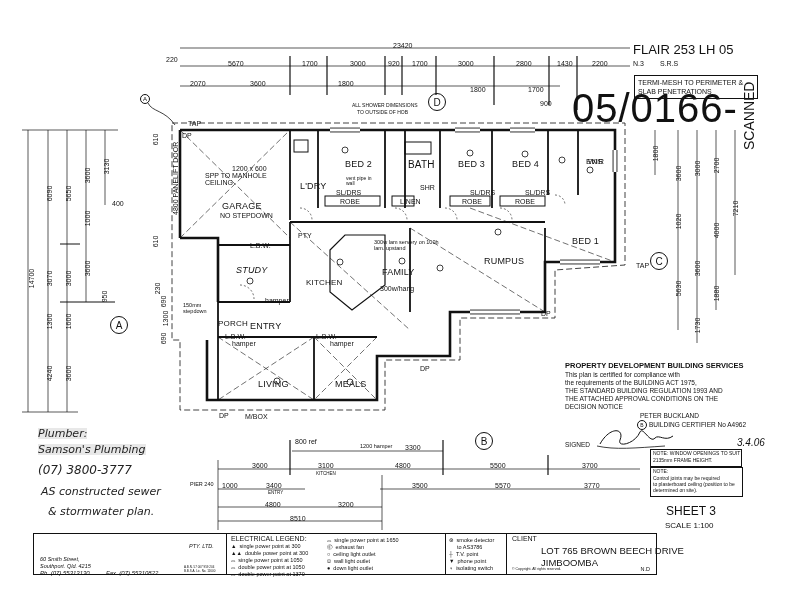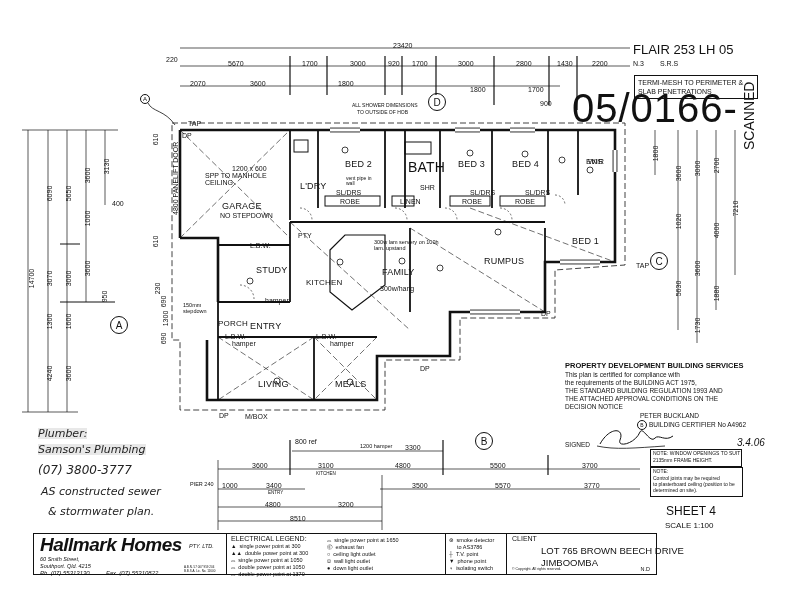--- a/index.html
+++ b/index.html
@@ -198,27 +198,27 @@
       </g>
 
       <path d="M148,103 C152,112 165,110 175,125" stroke-width="0.8"></path>
     </g>
   </svg>
 
   <div class="t room" style="left:222px;top:202px;">GARAGE</div>
   <div class="t dim" style="left:220px;top:212px;">NO STEPDOWN</div>
   <div class="t room" style="left:300px;top:182px;">L'DRY</div>
   <div class="t room" style="left:345px;top:160px;">BED 2</div>
-  <div class="t room" style="left:408px;top:160px;font-size:14px;">BATH</div>
+  <div class="t room" style="left:408px;top:160px;font-size:10px;">BATH</div>
   <div class="t room" style="left:458px;top:160px;">BED 3</div>
   <div class="t room" style="left:512px;top:160px;">BED 4</div>
   <div class="t room" style="left:588px;top:158px;font-size:8px;">WIR</div>
   <div class="t room" style="left:586px;top:158px;font-size:8px;">ENS</div>
   <div class="t room" style="left:572px;top:237px;">BED 1</div>
-  <div class="t room" style="left:256px;top:266px;">STUDY</div>
+  <div class="t room" style="left:236px;top:266px;font-style:italic;">STUDY</div>
   <div class="t room" style="left:306px;top:279px;font-size:8px;">KITCHEN</div>
   <div class="t room" style="left:382px;top:268px;">FAMILY</div>
   <div class="t room" style="left:484px;top:257px;">RUMPUS</div>
   <div class="t room" style="left:218px;top:320px;font-size:8px;">PORCH</div>
   <div class="t room" style="left:250px;top:322px;">ENTRY</div>
   <div class="t room" style="left:258px;top:380px;">LIVING</div>
   <div class="t room" style="left:335px;top:380px;">MEALS</div>
 
   <div class="t dim" style="left:232px;top:165px;width:40px;white-space:normal;">1200 x 600 MANHOLE</div>
   <div class="t dim" style="left:205px;top:172px;width:30px;white-space:normal;">SPP TO CEILING</div>
@@ -344,35 +344,34 @@
   <div class="box" style="left:650px;top:449px;width:90px;height:16px;">
     <div class="t" style="left:2px;top:1px;font-size:5px;">NOTE: WINDOW OPENINGS TO SUIT</div>
     <div class="t" style="left:2px;top:8px;font-size:5px;">2135mm FRAME HEIGHT.</div>
   </div>
   <div class="box" style="left:650px;top:467px;width:91px;height:28px;">
     <div class="t" style="left:2px;top:1px;font-size:5px;">NOTE:</div>
     <div class="t" style="left:2px;top:8px;font-size:5px;">Control joints may be required</div>
     <div class="t" style="left:2px;top:14px;font-size:5px;">to plasterboard ceiling (position to be</div>
     <div class="t" style="left:2px;top:20px;font-size:5px;">determined on site).</div>
   </div>
-  <div class="t" style="left:666px;top:505px;font-size:12px;">SHEET  4</div>
+  <div class="t" style="left:666px;top:505px;font-size:12px;">SHEET  3</div>
   <div class="t" style="left:665px;top:522px;font-size:8px;">SCALE 1:100</div>
 
   <div class="abs" style="left:38px;top:428px;">
     <div class="t hand" style="left:0;top:0;background:#e8e8e8;">Plumber:</div>
     <div class="t hand" style="left:0;top:16px;background:#e8e8e8;">Samson's Plumbing</div>
     <div class="t hand" style="left:0;top:36px;font-size:12px;">(07) 3800-3777</div>
     <div class="t hand" style="left:3px;top:58px;font-size:11px;">AS constructed sewer</div>
     <div class="t hand" style="left:10px;top:78px;font-size:11px;">&amp; stormwater plan.</div>
   </div>
 
   <div id="title-block">
 
     <div style="width:192px;">
-      <div class="t" style="left:6px;top:1px;font-size:19px;font-weight:bold;font-style:italic;letter-spacing:-0.5px;">Hallmark Homes</div>
       <div class="t" style="left:155px;top:10px;font-size:5.5px;font-style:italic;">PTY. LTD.</div>
       <div class="t small" style="left:6px;top:22px;font-style:italic;">60 Smith Street,</div>
       <div class="t small" style="left:6px;top:29px;font-style:italic;">Southport. Qld. 4215</div>
       <div class="t small" style="left:6px;top:36px;font-style:italic;font-size:6px;">Ph. (07) 55313130</div>
       <div class="t small" style="left:72px;top:36px;font-style:italic;font-size:6px;">Fax. (07) 55310822</div>
       <div class="t" style="left:150px;top:32px;font-size:3px;">A.B.N. 57 007 959 204</div>
       <div class="t" style="left:150px;top:36px;font-size:3px;">B.B.S.A. Lic. No. 11600</div>
     </div>
 
     <div style="width:218px;">

